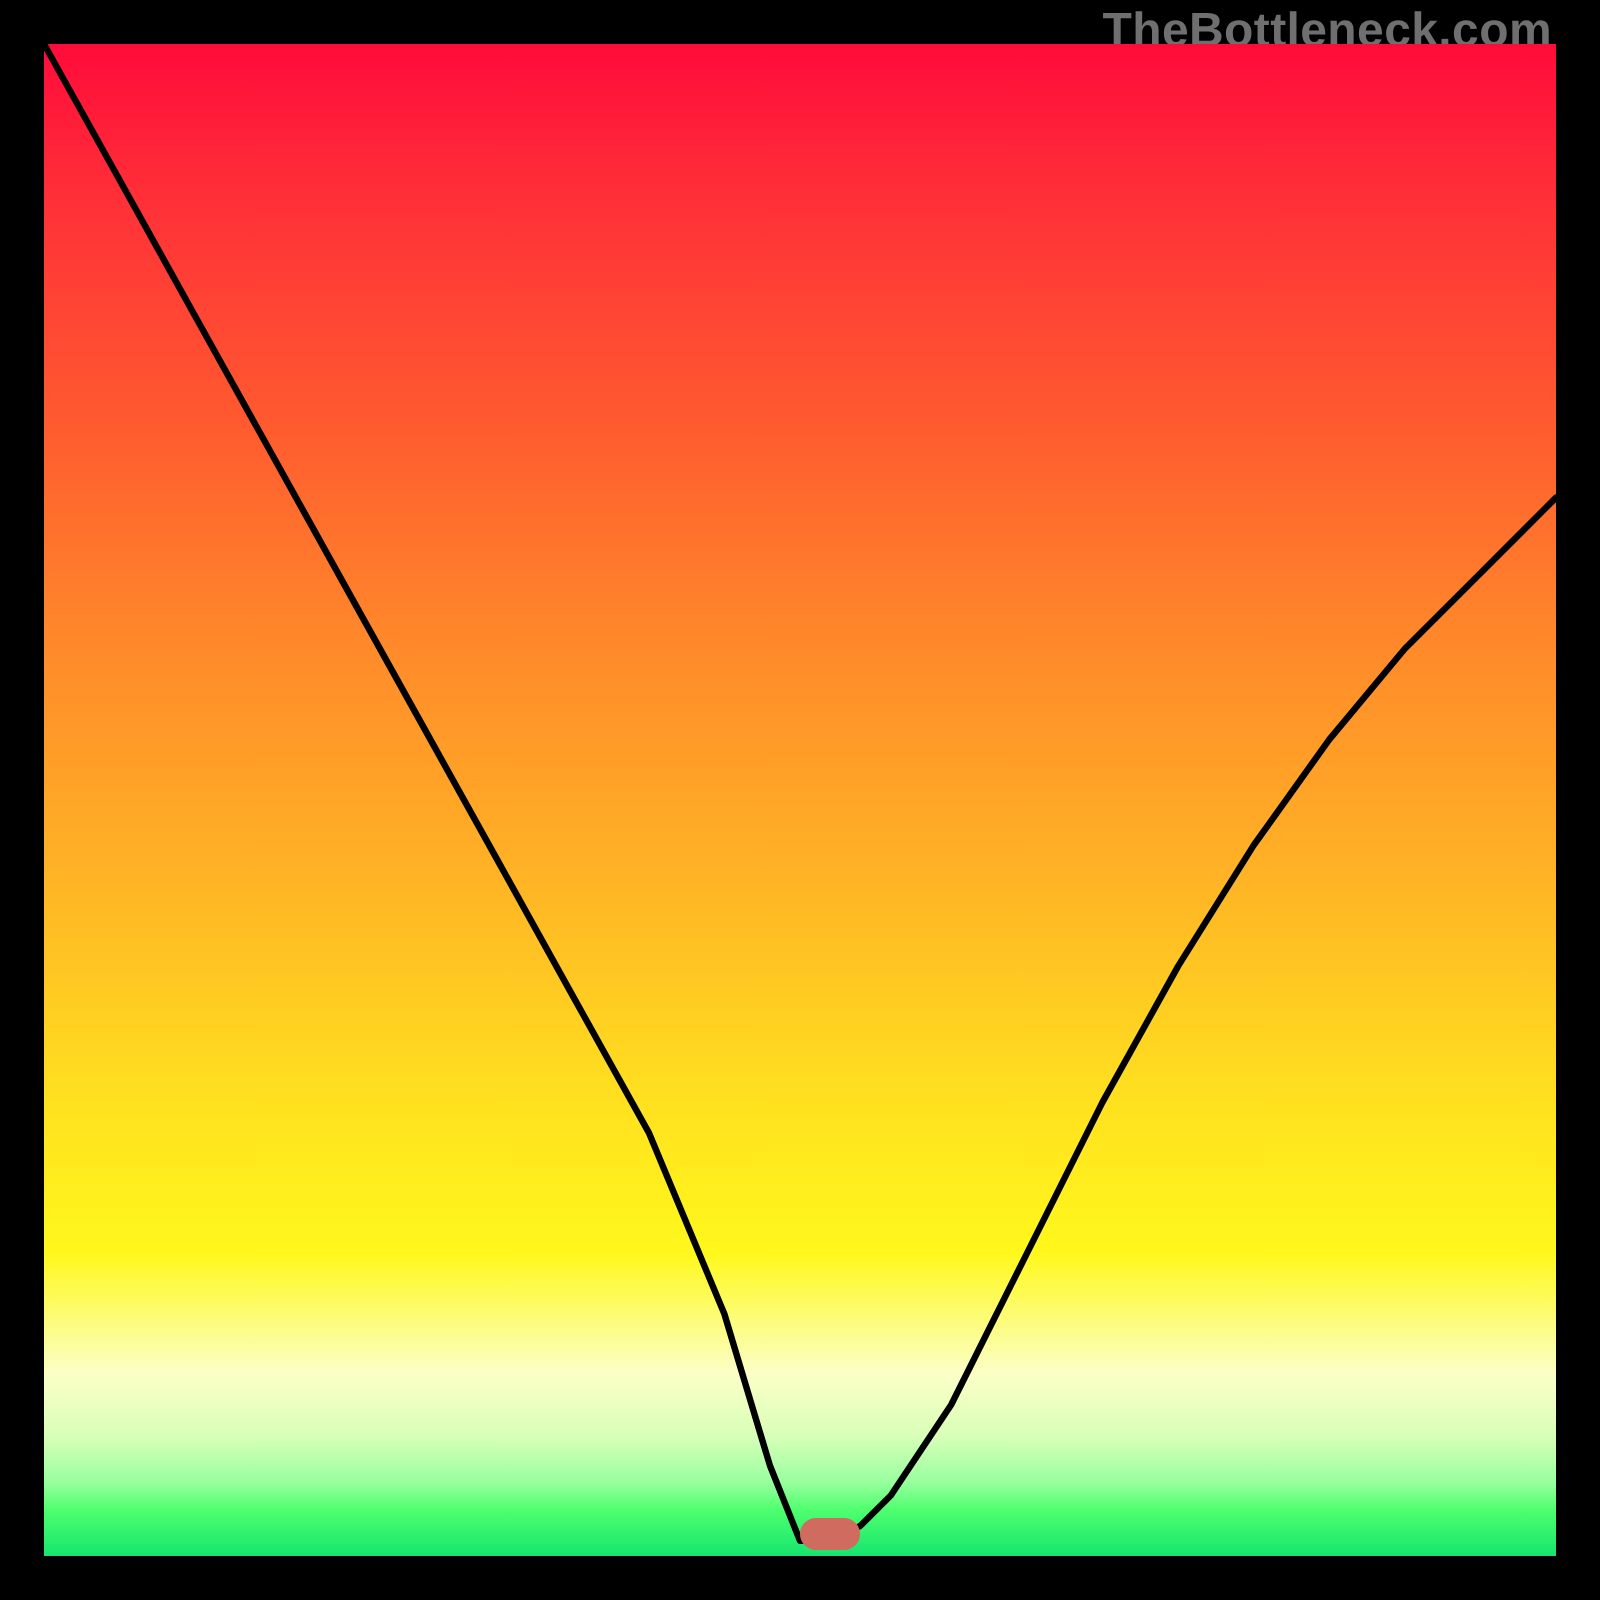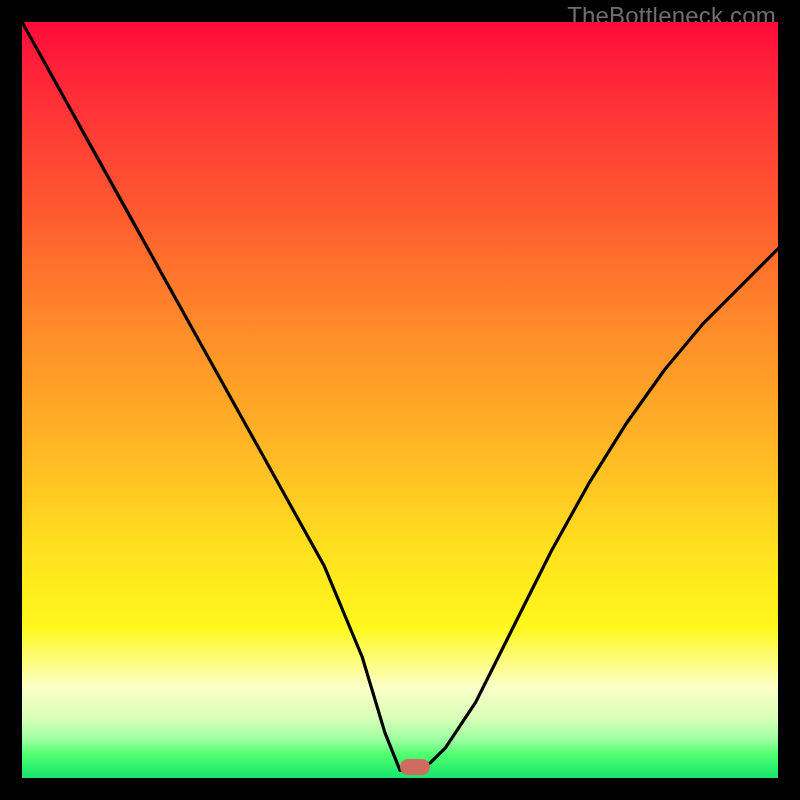--- a/index.html
+++ b/index.html
@@ -39,21 +39,21 @@
       #4dff6e 97%,
       #16e46e 100%
     );
   }
   .watermark {
     position: absolute;
     top: 2px;
     right: 24px;
     color: #6f6f6f;
     font-size: 24px;
-    font-weight: 400;
+    font-weight: 700;
     letter-spacing: 0.2px;
     user-select: none;
   }
   .curve {
     position: absolute;
     left: 0;
     top: 0;
     width: 756px;
     height: 756px;
     pointer-events: none;

